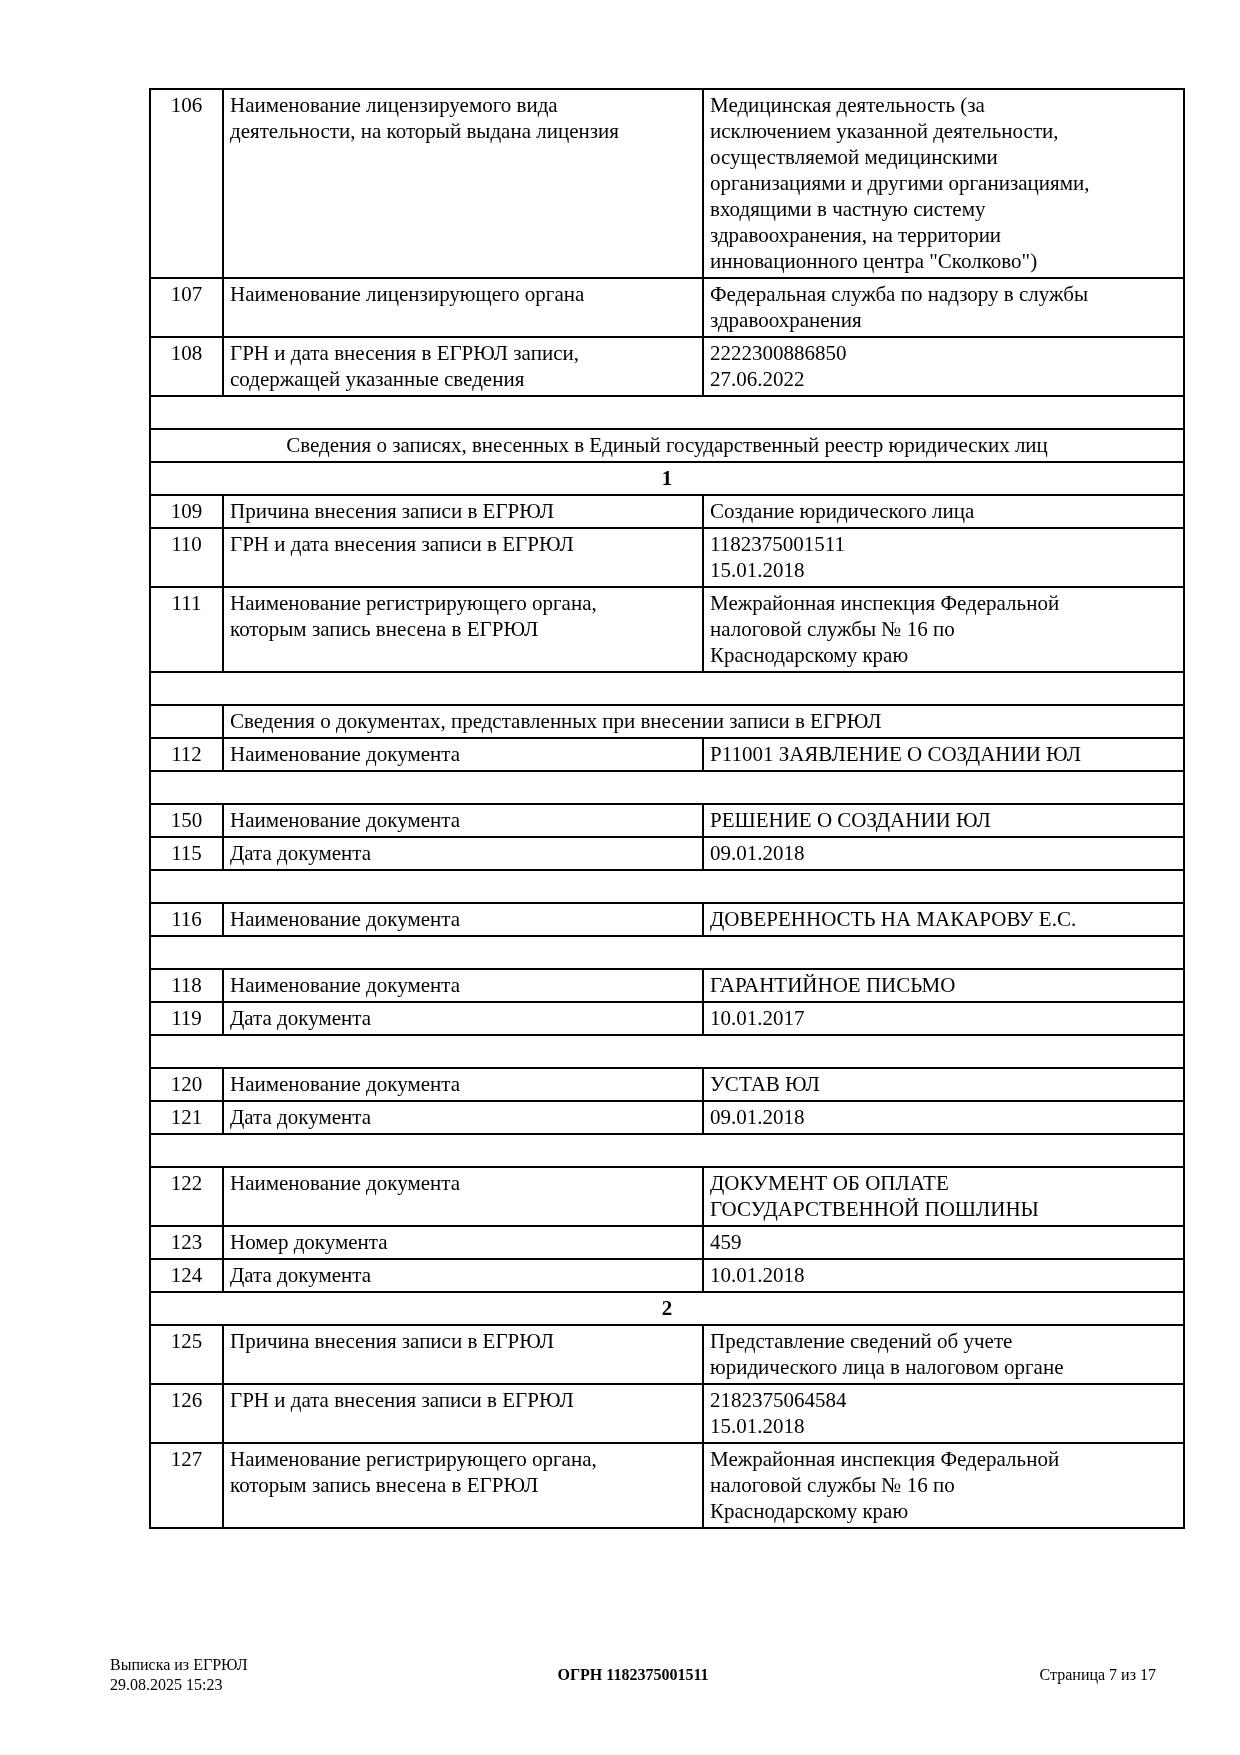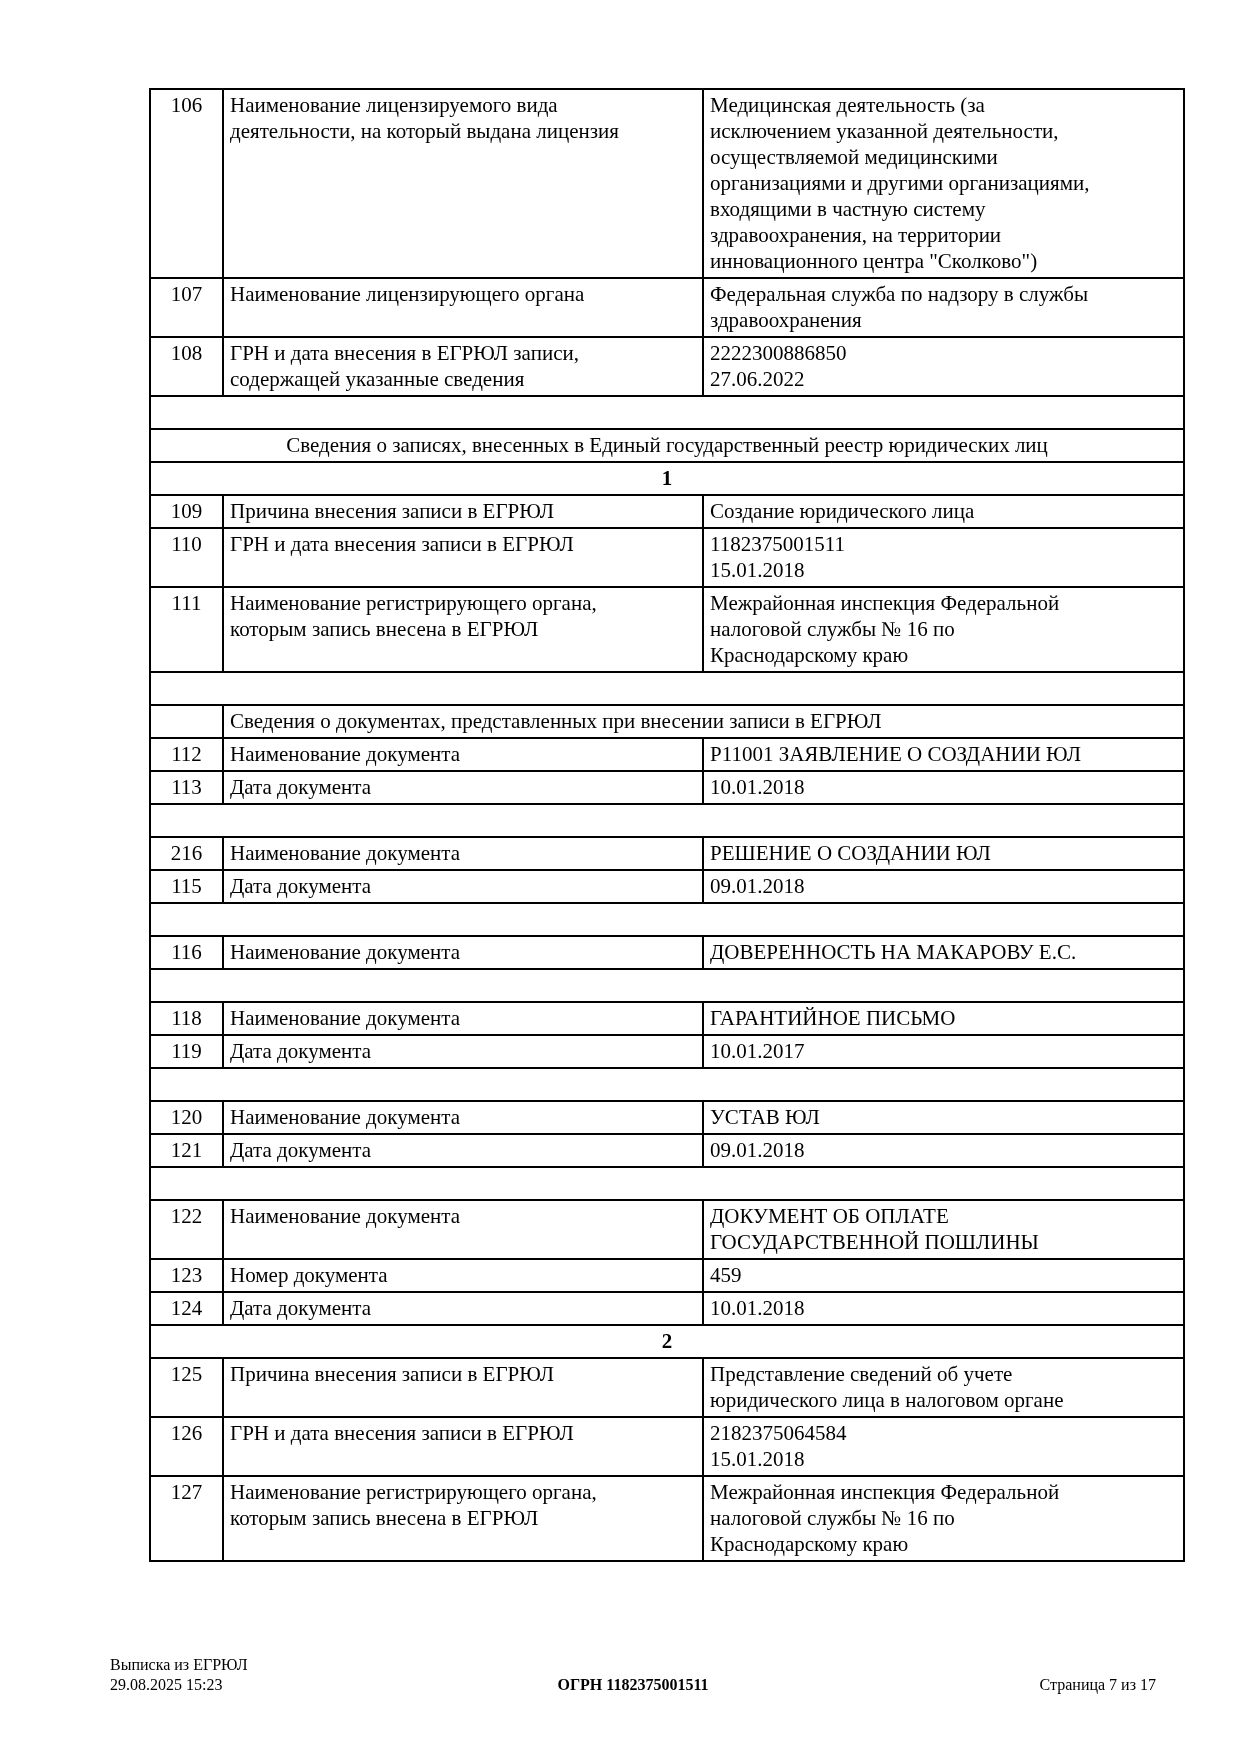--- a/index.html
+++ b/index.html
@@ -42,21 +42,21 @@
   .doc-table tr.group td {
     font-weight: bold;
     text-align: center;
   }
   .page-footer {
     position: absolute;
     left: 110px;
     top: 1655px;
     width: 1046px;
     display: flex;
-    align-items: flex-end;
+    align-items: center;
     font-size: 16px;
     line-height: 20px;
     gap: 20px;
   }
   .footer-left  { flex: 1 1 0; text-align: left; }
   .footer-center{ flex: 1 1 0; text-align: center; font-weight: bold; }
   .footer-right { flex: 1 1 0; text-align: right; }
 </style>
 </head>
 <body>
@@ -126,30 +126,25 @@
       </tr>
       <tr class="subheader">
         <td class="num"></td>
         <td colspan="2">Сведения о документах, представленных при внесении записи в ЕГРЮЛ</td>
       </tr>
       <tr>
         <td class="num">112</td>
         <td class="label">Наименование документа</td>
         <td class="value">Р11001 ЗАЯВЛЕНИЕ О СОЗДАНИИ ЮЛ</td>
       </tr>
-      <tr>
-        <td class="num">113</td>
-        <td class="label">Дата документа</td>
-        <td class="value">10.01.2018</td>
-      </tr>
-      <tr class="blank">
-        <td colspan="3"></td>
-      </tr>
-      <tr>
-        <td class="num">216</td>
+      <tr class="blank">
+        <td colspan="3"></td>
+      </tr>
+      <tr>
+        <td class="num">150</td>
         <td class="label">Наименование документа</td>
         <td class="value">РЕШЕНИЕ О СОЗДАНИИ ЮЛ</td>
       </tr>
       <tr>
         <td class="num">115</td>
         <td class="label">Дата документа</td>
         <td class="value">09.01.2018</td>
       </tr>
       <tr class="blank">
         <td colspan="3"></td>

